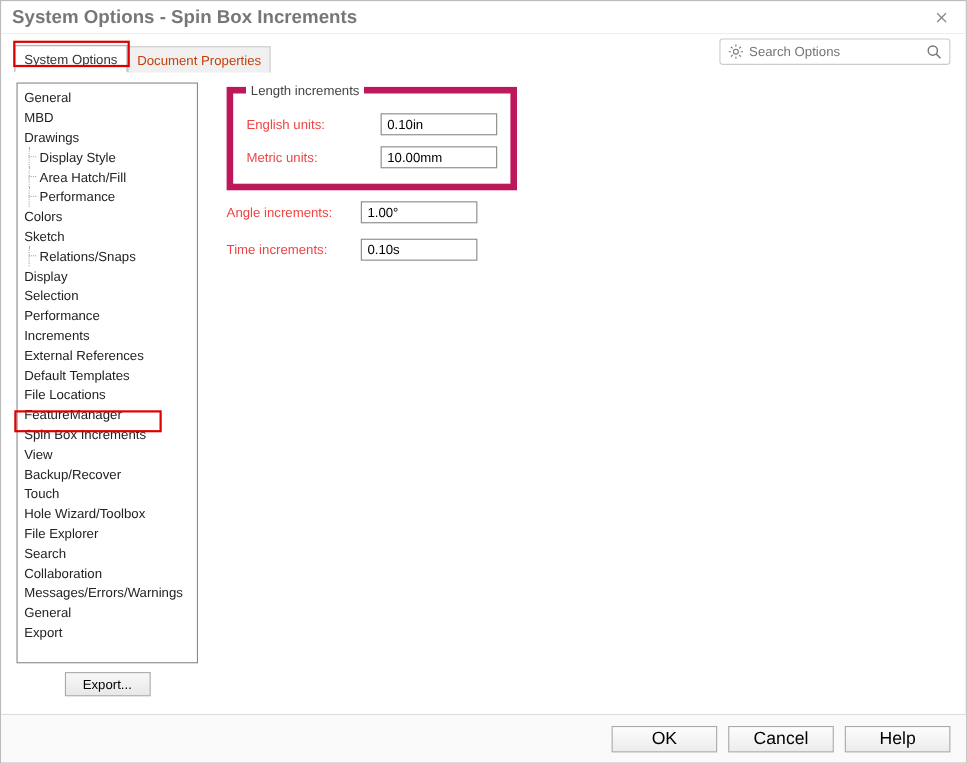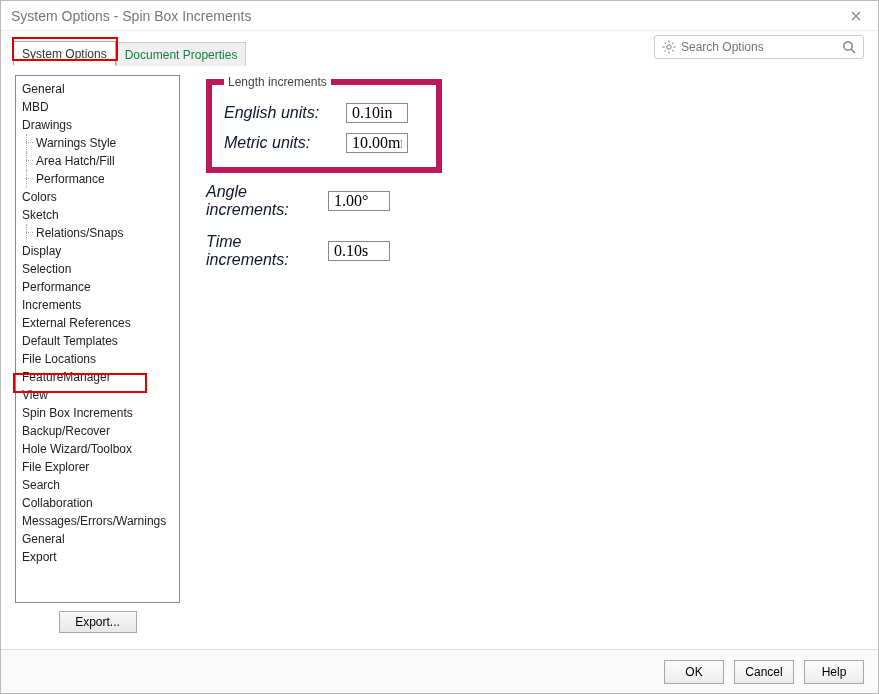--- a/index.html
+++ b/index.html
@@ -19,22 +19,23 @@
     display: flex;
     flex-direction: column;
   }
   .titlebar {
     height: 30px;
     display: flex;
     align-items: center;
     justify-content: space-between;
     padding: 0 8px 0 10px;
     color: #777;
-    font-size: 14px;
+    font-size: 17px;
     border-bottom: 1px solid #eee;
+    font-weight: bold;
   }
   .titlebar .close {
     width: 28px;
     height: 20px;
     display: flex;
     align-items: center;
     justify-content: center;
     color: #888;
     cursor: pointer;
   }
@@ -58,21 +59,21 @@
     font-size: 12px;
     cursor: pointer;
     position: relative;
     top: 1px;
     background: #fff;
   }
   .tab.inactive {
     background: #f0f0f0;
     border: 1px solid #ccc;
     border-bottom: none;
-    color: #15803d;
+    color: #c2410c;
   }
   .tab.active {
     border: 1px solid #aaa;
     border-bottom: 1px solid #fff;
     background: #fff;
     z-index: 3;
   }
   .search-wrap {
     position: absolute;
     right: 14px;
@@ -186,53 +187,51 @@
     color: #444;
   }
   .row {
     display: flex;
     align-items: center;
     margin-top: 10px;
   }
   .row:first-of-type { margin-top: 4px; }
   .row .lbl {
     width: 122px;
-    font-size: 16px;
-    color: #0f172a;
-    font-style: italic;
+    font-size: 12px;
+    color: #ef4444;
   }
   .row input[type=text] {
-    width: 62px;
+    width: 106px;
     height: 20px;
     border: 1px solid #888;
-    font-size: 16px;
+    font-size: 12px;
     padding: 0 5px;
-    font-family: Liberation Serif, serif;
   }
   .standalone-rows {
     margin-top: 10px;
   }
   .standalone-rows .row { margin-top: 14px; }
   .standalone-rows .row:first-child { margin-top: 0; }
   .footer {
     height: 44px;
     border-top: 1px solid #ddd;
     display: flex;
     justify-content: flex-end;
     align-items: center;
     padding: 0 14px;
     gap: 10px;
     background: #fafafa;
   }
   .footer button {
-    width: 60px;
+    width: 96px;
     height: 24px;
     border: 1px solid #a8a8a8;
     background: linear-gradient(#fdfdfd,#ececec);
-    font-size: 12px;
+    font-size: 16px;
     cursor: pointer;
   }
 </style>
 </head>
 <body>
 
 <div class="window">
 
   <div class="titlebar">
     <span>System Options - Spin Box Increments</span>
@@ -279,37 +278,38 @@
 
     <div class="red-box" style="left:11px; top:6px; width:106px; height:24px;"></div>
   </div>
 
   <div class="body-area">
     <div class="sidecol">
       <div class="tree">
         <div class="tree-item">General</div>
         <div class="tree-item">MBD</div>
         <div class="tree-item">Drawings</div>
-        <div class="tree-item child">Warnings Style</div>
+        <div class="tree-item child">Display Style</div>
         <div class="tree-item child">Area Hatch/Fill</div>
         <div class="tree-item child">Performance</div>
         <div class="tree-item">Colors</div>
         <div class="tree-item">Sketch</div>
         <div class="tree-item child">Relations/Snaps</div>
         <div class="tree-item">Display</div>
         <div class="tree-item">Selection</div>
         <div class="tree-item">Performance</div>
         <div class="tree-item">Increments</div>
         <div class="tree-item">External References</div>
         <div class="tree-item">Default Templates</div>
         <div class="tree-item">File Locations</div>
         <div class="tree-item">FeatureManager</div>
+        <div class="tree-item">Spin Box Increments</div>
         <div class="tree-item">View</div>
-        <div class="tree-item">Spin Box Increments</div>
         <div class="tree-item">Backup/Recover</div>
+        <div class="tree-item">Touch</div>
         <div class="tree-item">Hole Wizard/Toolbox</div>
         <div class="tree-item">File Explorer</div>
         <div class="tree-item">Search</div>
         <div class="tree-item">Collaboration</div>
         <div class="tree-item">Messages/Errors/Warnings</div>
         <div class="tree-item">General</div>
         <div class="tree-item">Export</div>
       </div>
       <button class="reset-btn">Export...</button>
 

